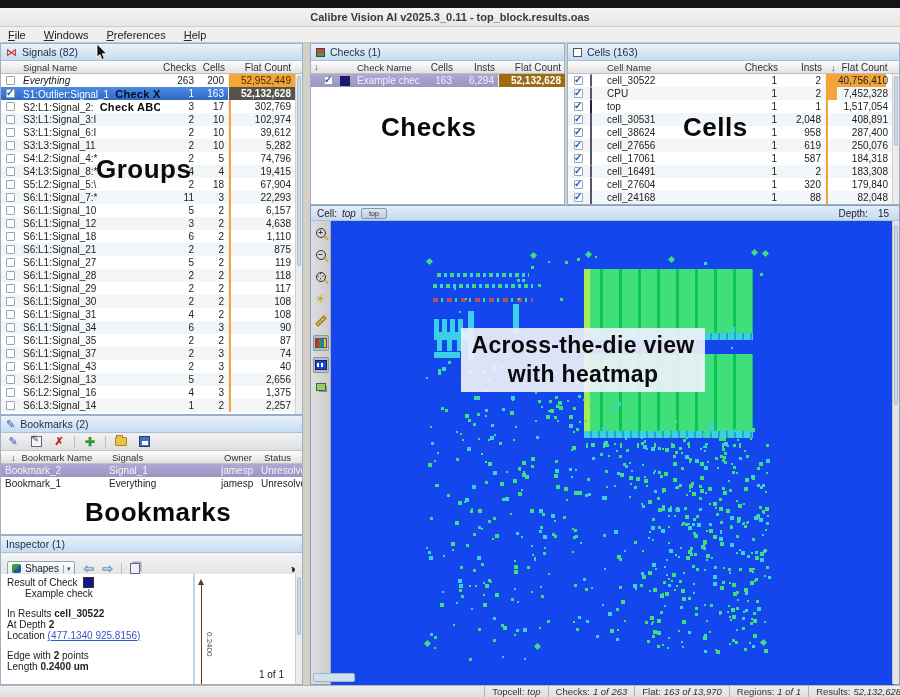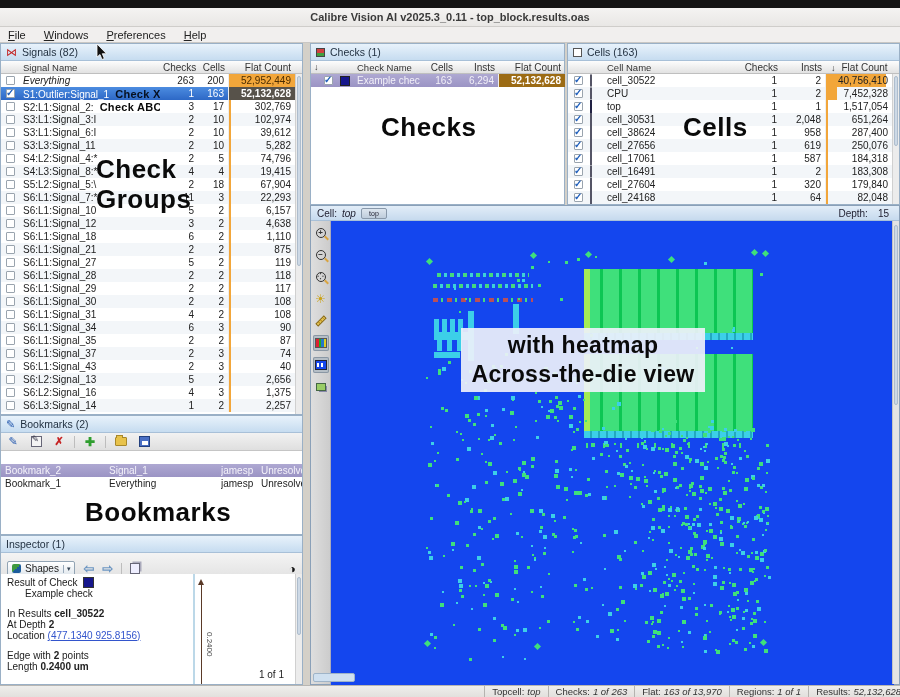--- a/index.html
+++ b/index.html
@@ -492,21 +492,20 @@
             <i class="bar" style="width: 2px;"></i>
             <span class="fv">2,257</span>
           </span>
           <span></span>
         </div>
       </div>
     <div class="vscroll" style="right:0; top:30px;">
         <div class="thumb" style="top:2px;height:190px;"></div>
       </div>
     <div class="caption" style="left:95px; top:110px;">
-      <div>Check</div>
       <div>Groups</div>
     </div>
   </div>
 
   <div id="bookmarks-panel" class="panel">
     <div class="p-header">
       <span class="pen-icon">✎</span>
       <span>Bookmarks (2)</span>
     </div>
     <div id="bm-toolbar">
@@ -517,20 +516,27 @@
       <span class="tbtn x-icon">✗</span>
       <span class="tsep"></span>
       <span class="tbtn plus-icon">✚</span>
       <span class="tsep"></span>
       <span class="tbtn">
           <span class="folder-icon"></span>
         </span>
       <span class="tbtn">
           <span class="floppy-icon"></span>
         </span>
+    </div>
+    <div class="col-header" id="bm-colheader">
+      <span></span>
+      <span><span class="sorticon">↓</span><span>Bookmark Name</span></span>
+      <span>Signals</span>
+      <span>Owner</span>
+      <span>Status</span>
     </div>
     <div id="bm-rows">
         <div class="bmrow sel">
           <span></span>
           <span>Bookmark_2</span>
           <span>Signal_1</span>
           <span>jamesp</span>
           <span>Unresolved</span>
         </div>
         <div class="bmrow">
@@ -667,21 +673,21 @@
         </div>
         <div class="crow alt">
           <span></span>
           <span class="cbx checked cells-check"></span>
           <span><span class="cicon ic-stack"></span></span>
           <span class="cname">cell_30531</span>
           <span class="num">1</span>
           <span class="num">2,048</span>
           <span class="flatcell">
             <i class="bar" style="width: 2px;"></i>
-            <span class="fv">651,264</span>
+            <span class="fv">408,891</span>
           </span>
           <span></span>
         </div>
         <div class="crow">
           <span></span>
           <span class="cbx checked cells-check"></span>
           <span><span class="cicon ic-stack"></span></span>
           <span class="cname">cell_38624</span>
           <span class="num">1</span>
           <span class="num">958</span>
@@ -742,21 +748,21 @@
             <span class="fv">179,840</span>
           </span>
           <span></span>
         </div>
         <div class="crow alt">
           <span></span>
           <span class="cbx checked cells-check"></span>
           <span><span class="cicon ic-stack"></span></span>
           <span class="cname">cell_24168</span>
           <span class="num">1</span>
-          <span class="num">64</span>
+          <span class="num">88</span>
           <span class="flatcell">
             <i class="bar" style="width: 2px;"></i>
             <span class="fv">82,048</span>
           </span>
           <span></span>
         </div>
       </div>
     <div class="vscroll" style="right:0; top:30px;">
         <div class="thumb" style="top:2px;height:70px;"></div>
       </div>
@@ -1511,22 +1517,22 @@
           <div class="cmark" style="left: 200px; top: 32px;"></div>
           <div class="cmark" style="left: 255px; top: 31px;"></div>
           <div class="cmark" style="left: 338px; top: 36px;"></div>
           <div class="cmark" style="left: 421px; top: 29px;"></div>
           <div class="cmark" style="left: 94px; top: 420px;"></div>
           <div class="cmark" style="left: 204px; top: 423px;"></div>
           <div class="cmark" style="left: 430px; top: 419px;"></div>
           <div class="cmark" style="left: 432px; top: 30px;"></div>
         </div>
       <div id="v-overlay">
+        <div>Across-the-die view</div>
         <div>with heatmap</div>
-        <div>Across-the-die view</div>
       </div>
     </div>
     <div id="v-vscroll">
         <div class="thumb"></div>
       </div>
     <div id="v-hthumb"></div>
   </div>
 
   <div id="statusbar">
     <div id="status-items">

